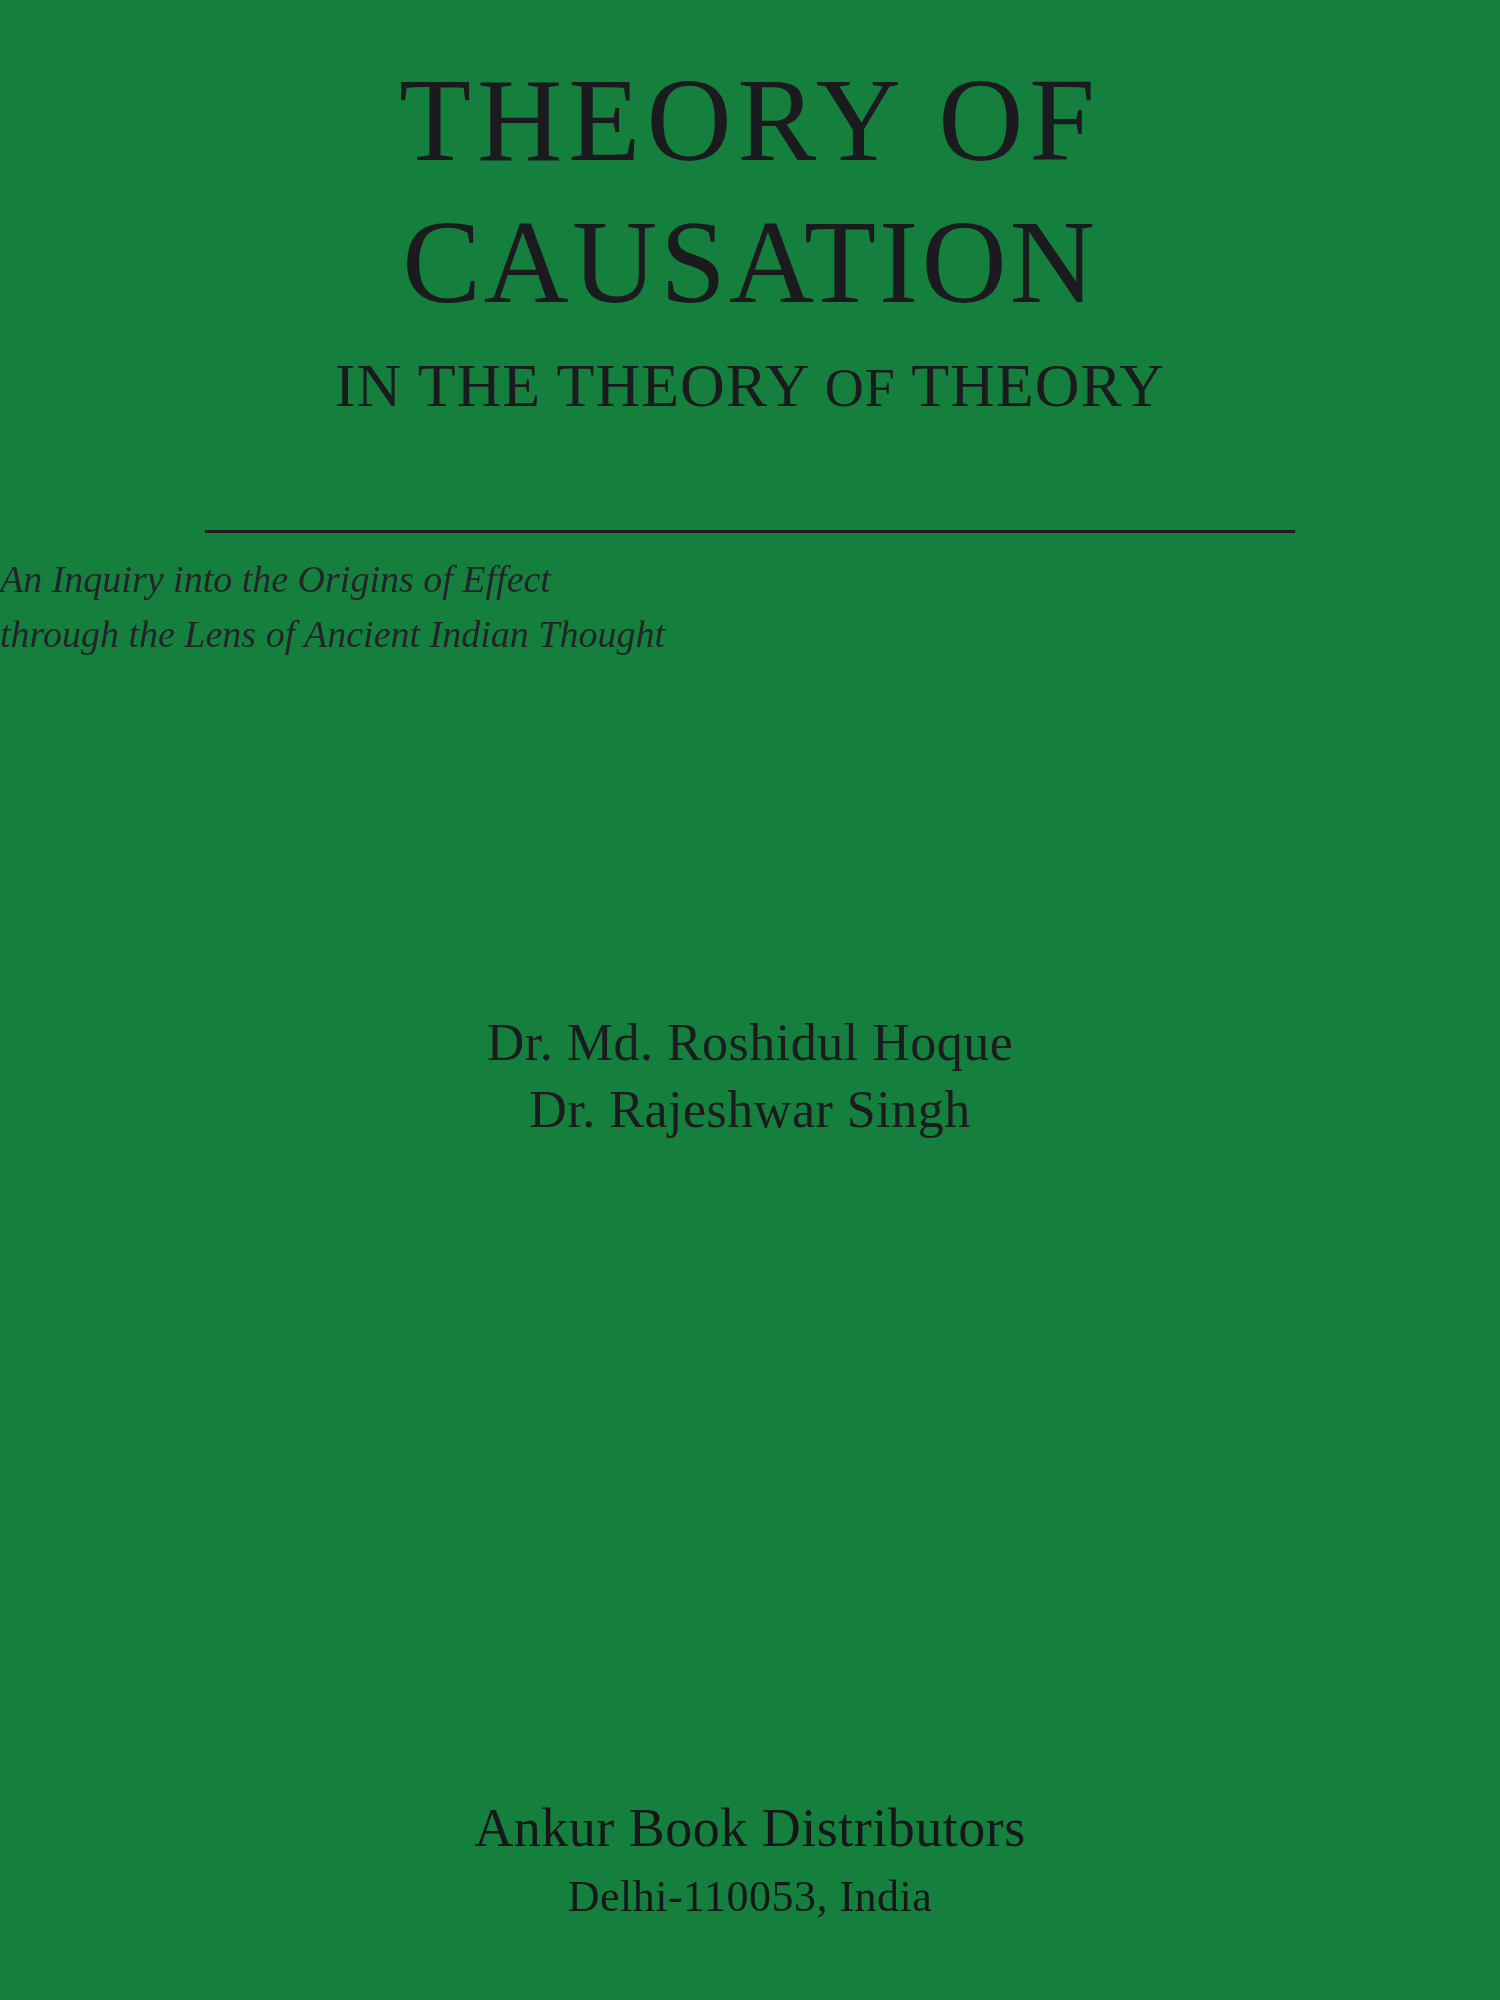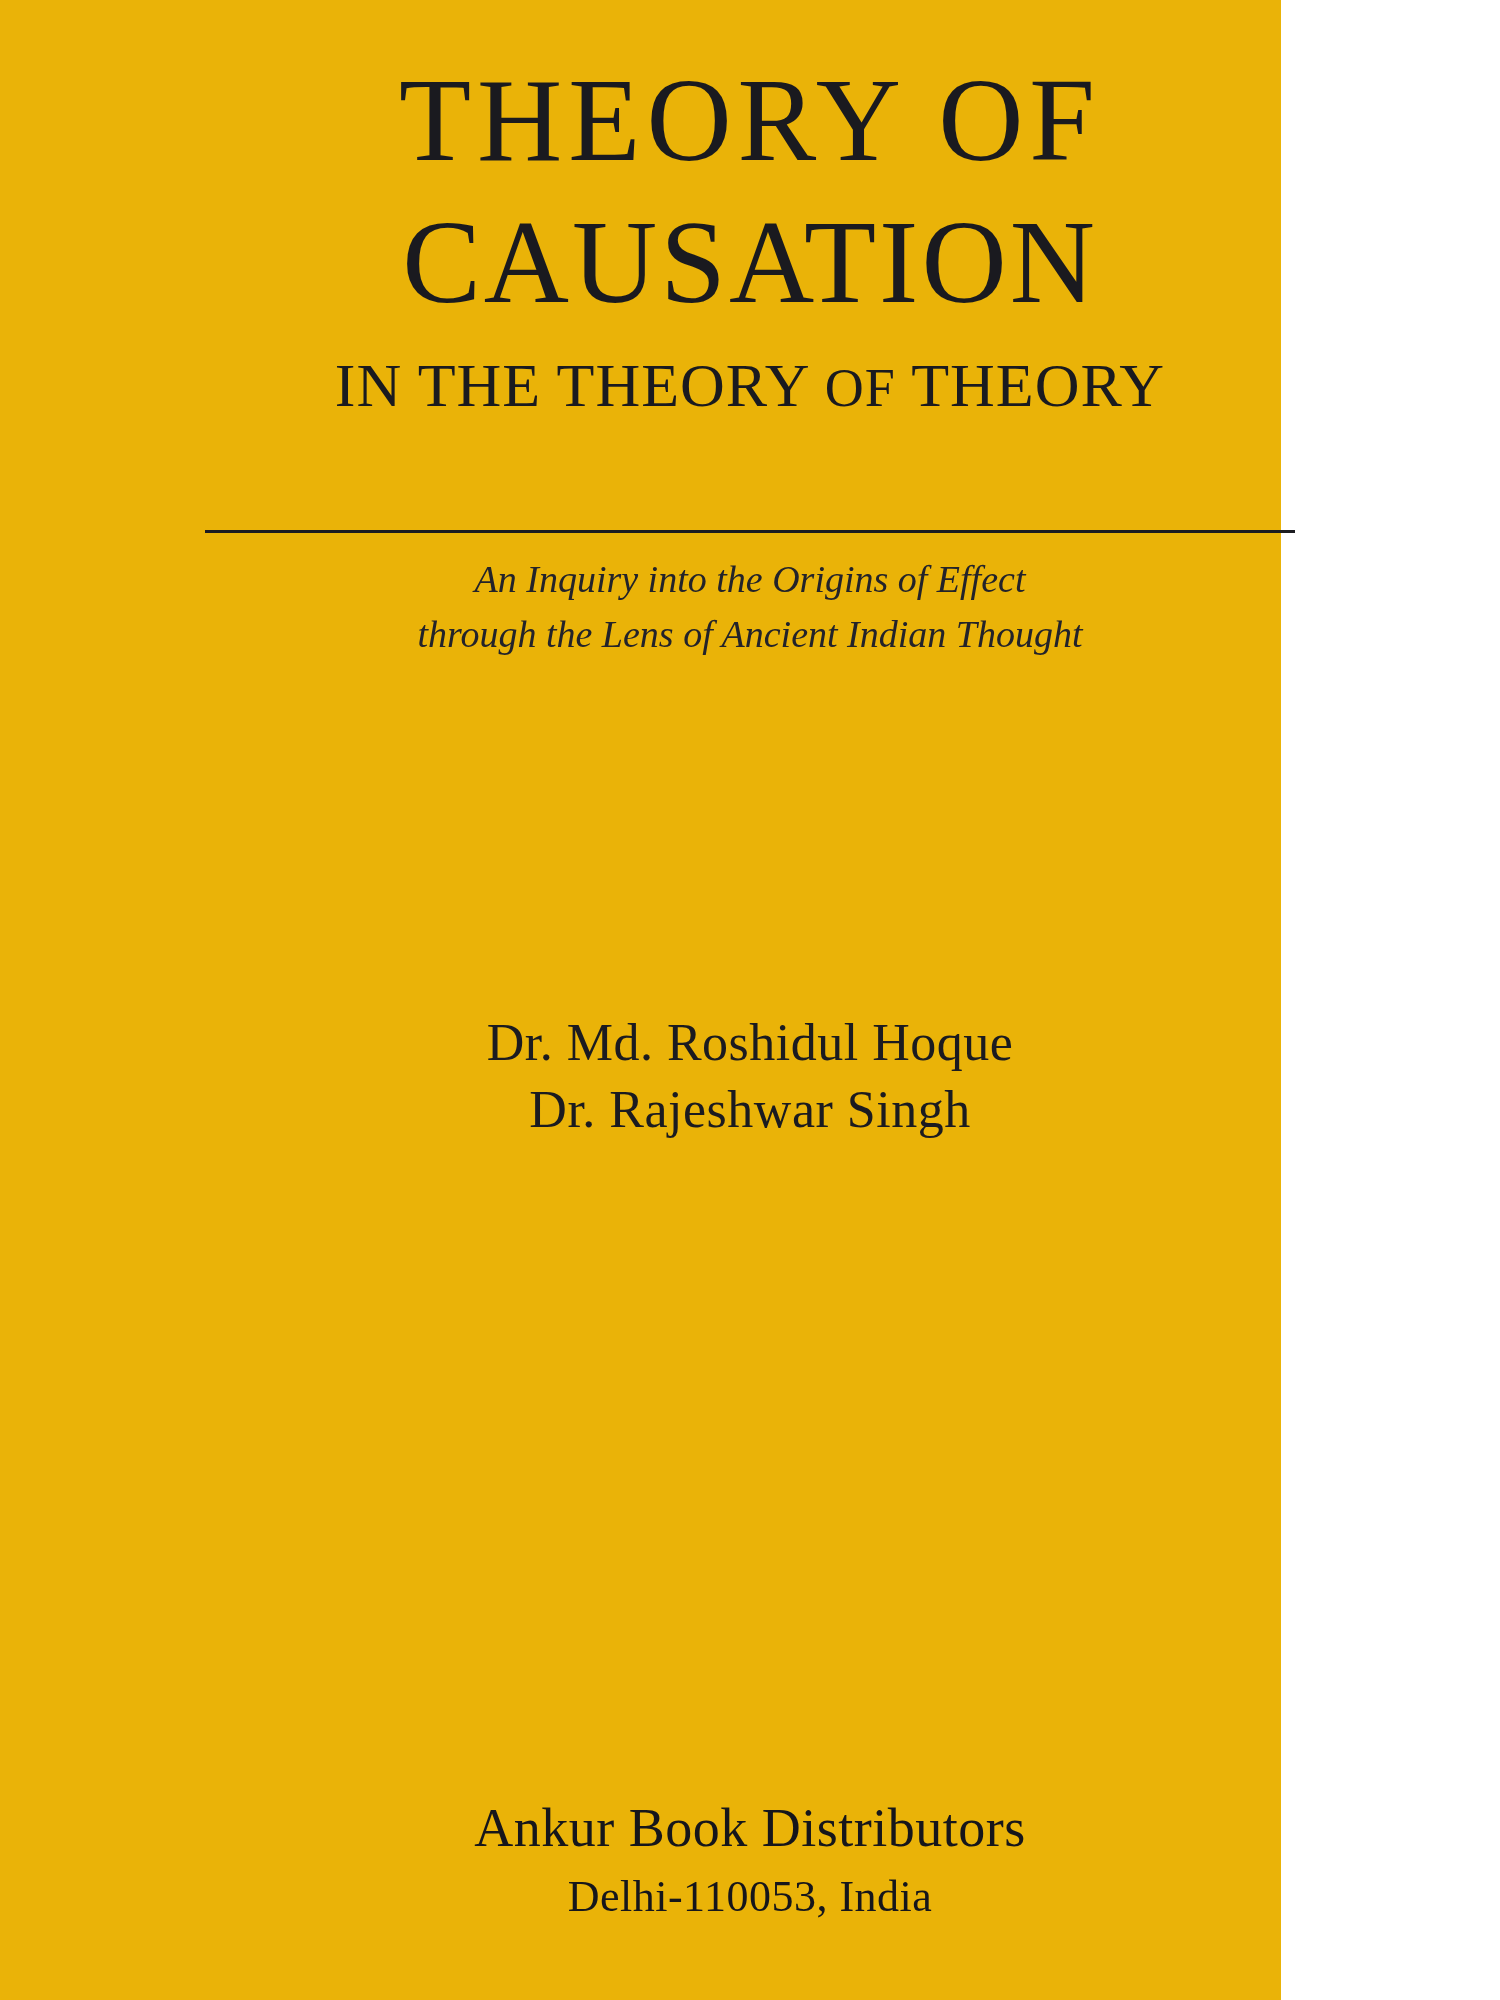--- a/index.html
+++ b/index.html
@@ -10,25 +10,25 @@
     width: 1500px;
     height: 2000px;
     background: #ffffff;
     font-family: "Liberation Serif", serif;
     color: #1b1b20;
     overflow: hidden;
   }
 
   .page {
     position: relative;
-    width: 1281px;
+    width: 1500px;
     height: 2000px;
     box-sizing: border-box;
     padding: 16px;
-    background: #eab308;
+    background: #15803d;
   }
 
   
   .title-block {
     position: absolute;
     top: 62px;
     left: 0;
     width: 1500px;
     text-align: center;
   }
@@ -73,21 +73,21 @@
     width: 1090px;
     height: 3px;
     background: #1c1c21;
   }
 
   .tagline {
     position: absolute;
     top: 552px;
     left: 0;
     width: 1500px;
-    text-align: center;
+    text-align: left;
     font-style: italic;
     font-size: 38px;
     line-height: 1.45;
     color: #23232a;
   }
 
   
   .authors {
     position: absolute;
     top: 1010px;

